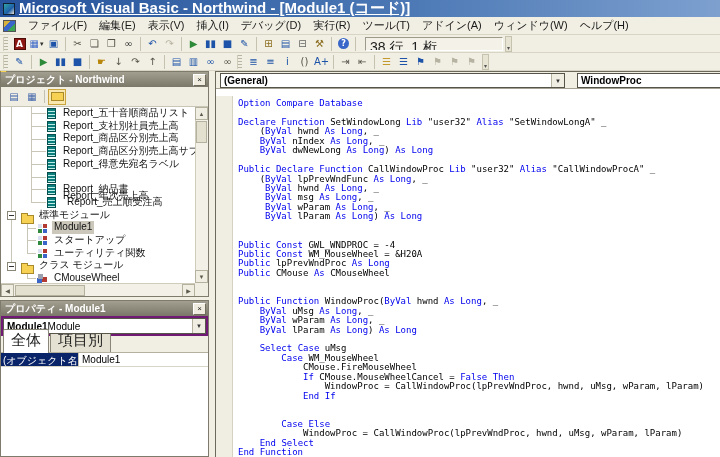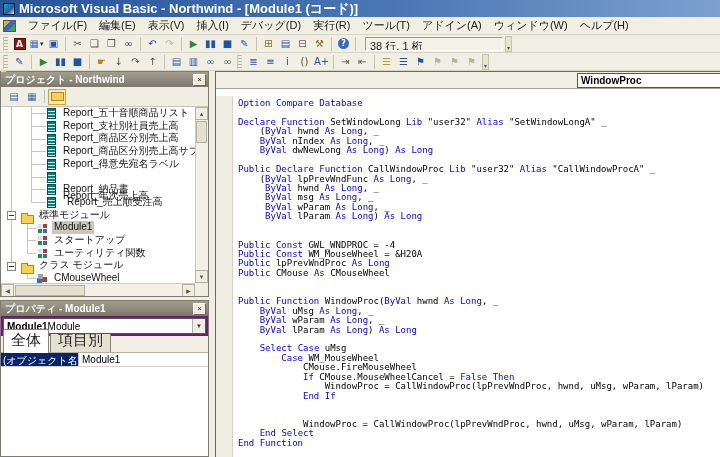--- a/index.html
+++ b/index.html
@@ -3,39 +3,39 @@
 <meta charset="utf-8">
 <style>
   * { margin:0; padding:0; box-sizing:border-box; }
   html,body { width:720px; height:457px; overflow:hidden; }
   body { font-family:"Liberation Sans", sans-serif; background:#f1efe3; position:relative; }
   .window { width:720px; height:457px; position:relative; background:#f1efe3; display:flex; flex-direction:column; }
 
   
   .titlebar { height:17px; background:linear-gradient(90deg,#26539b,#4a77b4 55%,#7da0cf); display:flex; align-items:center; padding:0 3px; flex:none; }
   .app-icon { width:12px; height:12px; background:linear-gradient(135deg,#2fa3a8,#1f5fa8 60%,#e8e4d8); border:1px solid #123; margin-right:4px; flex:none; }
-  .title-text { color:#fff; font-size:13px; font-weight:bold; white-space:nowrap; letter-spacing:0; }
+  .title-text { color:#fff; font-size:15px; font-weight:bold; white-space:nowrap; letter-spacing:0;text-decoration:underline; }
 
   
   .menubar { height:18px; background:#f1efe3; border-bottom:1px solid #d9d5c5; display:flex; align-items:center; padding-left:3px; flex:none; }
   .child-icon { width:13px; height:12px; background:linear-gradient(135deg,#d9b23c 30%,#3a66c9 30% 65%,#3aa655 65%); border:1px solid #555; margin-right:6px; flex:none; }
   .menu-item { font-size:11px; color:#1a1a1a; padding:2px 6px; white-space:nowrap; cursor:default; }
 
   
   .toolbar { height:18px; background:#f1efe3; border-bottom:1px solid #d9d5c5; display:flex; align-items:center; padding-left:2px; flex:none; }
   .tb-grip { width:5px; height:14px; margin:0 3px 0 1px; background:repeating-linear-gradient(180deg,#b9b5a3 0 1px,transparent 1px 3px); border-left:1px solid #cfcbb9; flex:none; }
   .tb-btn { width:17px; height:16px; border:none; background:transparent; display:flex; align-items:center; justify-content:center; position:relative; padding:0; flex:none; }
   .tb-btn .glyph { font-size:10px; line-height:10px; color:#444; font-family:"DejaVu Sans", sans-serif; }
   .tb-btn.disabled .glyph { color:#b7b3a2; }
   .tb-btn .dd { font-size:7px; color:#333; margin-left:1px; }
   .tb-btn.access { }
   .tb-btn.access .glyph { background:#8c1713; color:#fff; width:12px; height:12px; font-size:9px; font-weight:bold; display:flex; align-items:center; justify-content:center; border:1px solid #4d0b08; }
   .tb-btn.help .glyph { background:#3a66c9; color:#fff; width:11px; height:11px; border-radius:50%; font-size:8px; font-weight:bold; display:flex; align-items:center; justify-content:center; }
   .tb-sep { width:1px; height:14px; background:#c6c2b0; margin:0 3px; flex:none; }
-  .pos-box { width:138px; height:14px; margin-left:6px; background:#f4f2e8; border:1px solid; border-color:#9d9a8a #fff #fff #9d9a8a; font-size:11px; color:#222; padding:1px 4px; white-space:nowrap; overflow:hidden; flex:none; }
+  .pos-box { width:138px; height:14px; margin-left:6px; background:#f4f2e8; border:1px solid; border-color:#9d9a8a #fff #fff #9d9a8a; font-size:14px; color:#222; padding:1px 4px; white-space:nowrap; overflow:hidden; flex:none; }
   .tb-overflow { width:7px; height:16px; margin-left:2px; background:#e7e4d4; border:1px solid #c6c2b0; font-size:6px; color:#555; display:flex; align-items:flex-end; justify-content:center; flex:none; }
 
   
   .main { flex:1; display:flex; overflow:hidden; }
   .left-col { width:209px; margin-right:6px; display:flex; flex-direction:column; flex:none; }
   .panel { border:1px solid #7e7a6c; background:#701a75; display:flex; flex-direction:column; position:relative; }
   .project-panel { height:226px; flex:none; margin-bottom:3px; }
   .properties-panel { flex:1; }
   .caption { height:15px; background:linear-gradient(#a39f90,#7c7869); display:flex; align-items:center; padding:0 2px 0 4px; flex:none; }
   .caption-title { color:#fff; font-size:10px; font-weight:bold; flex:1; white-space:nowrap; overflow:hidden; }
@@ -413,20 +413,24 @@
             <span class="gname selected">(オブジェクト名)</span>
             <span class="gvalue">Module1</span>
           </div>
         </div>
       </div>
 
     </div>
 
     <div class="code-col">
       <div class="combo-row">
+        <div class="combo combo-left">
+          <span>(General)</span>
+          <span class="combo-arrow">▼</span>
+        </div>
         <div class="combo combo-right">
           <span>WindowProc</span>
         </div>
       </div>
       <div class="code-area">
         <div class="margin-strip"></div>
         <div class="code-lines">
             <div class="code-line"><span class="kw">Option</span> <span class="kw">Compare</span> <span class="kw">Database</span></div>
             <div class="code-line">&nbsp;</div>
             <div class="code-line"><span class="kw">Declare</span> <span class="kw">Function</span> SetWindowLong <span class="kw">Lib</span> "user32" <span class="kw">Alias</span> "SetWindowLongA" _</div>
@@ -454,20 +458,21 @@
             <div class="code-line">    <span class="kw">ByVal</span> lParam <span class="kw">As</span> <span class="kw">Long</span>) <span class="kw">As</span> <span class="kw">Long</span></div>
             <div class="code-line">&nbsp;</div>
             <div class="code-line">    <span class="kw">Select</span> <span class="kw">Case</span> uMsg</div>
             <div class="code-line">        <span class="kw">Case</span> WM_MouseWheel</div>
             <div class="code-line">            CMouse.FireMouseWheel</div>
             <div class="code-line">            <span class="kw">If</span> CMouse.MouseWheelCancel = <span class="kw">False</span> <span class="kw">Then</span></div>
             <div class="code-line">                WindowProc = CallWindowProc(lpPrevWndProc, hwnd, uMsg, wParam, lParam)</div>
             <div class="code-line">            <span class="kw">End</span> <span class="kw">If</span></div>
             <div class="code-line">&nbsp;</div>
             <div class="code-line">&nbsp;</div>
+            <div class="code-line">        <span class="kw">Case</span> <span class="kw">Else</span></div>
             <div class="code-line">            WindowProc = CallWindowProc(lpPrevWndProc, hwnd, uMsg, wParam, lParam)</div>
             <div class="code-line">    <span class="kw">End</span> <span class="kw">Select</span></div>
             <div class="code-line"><span class="kw">End</span> <span class="kw">Function</span></div>
             <div class="cursor" style="top: 359.1px;"></div>
           </div>
       </div>
     </div>
 
   </div>
 </div>

